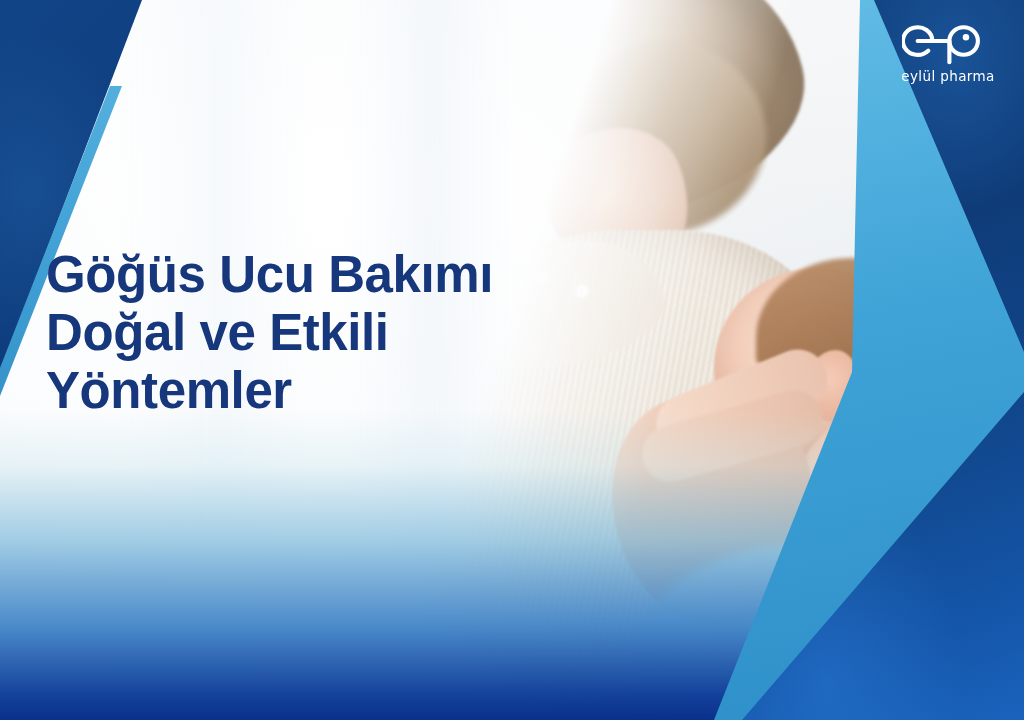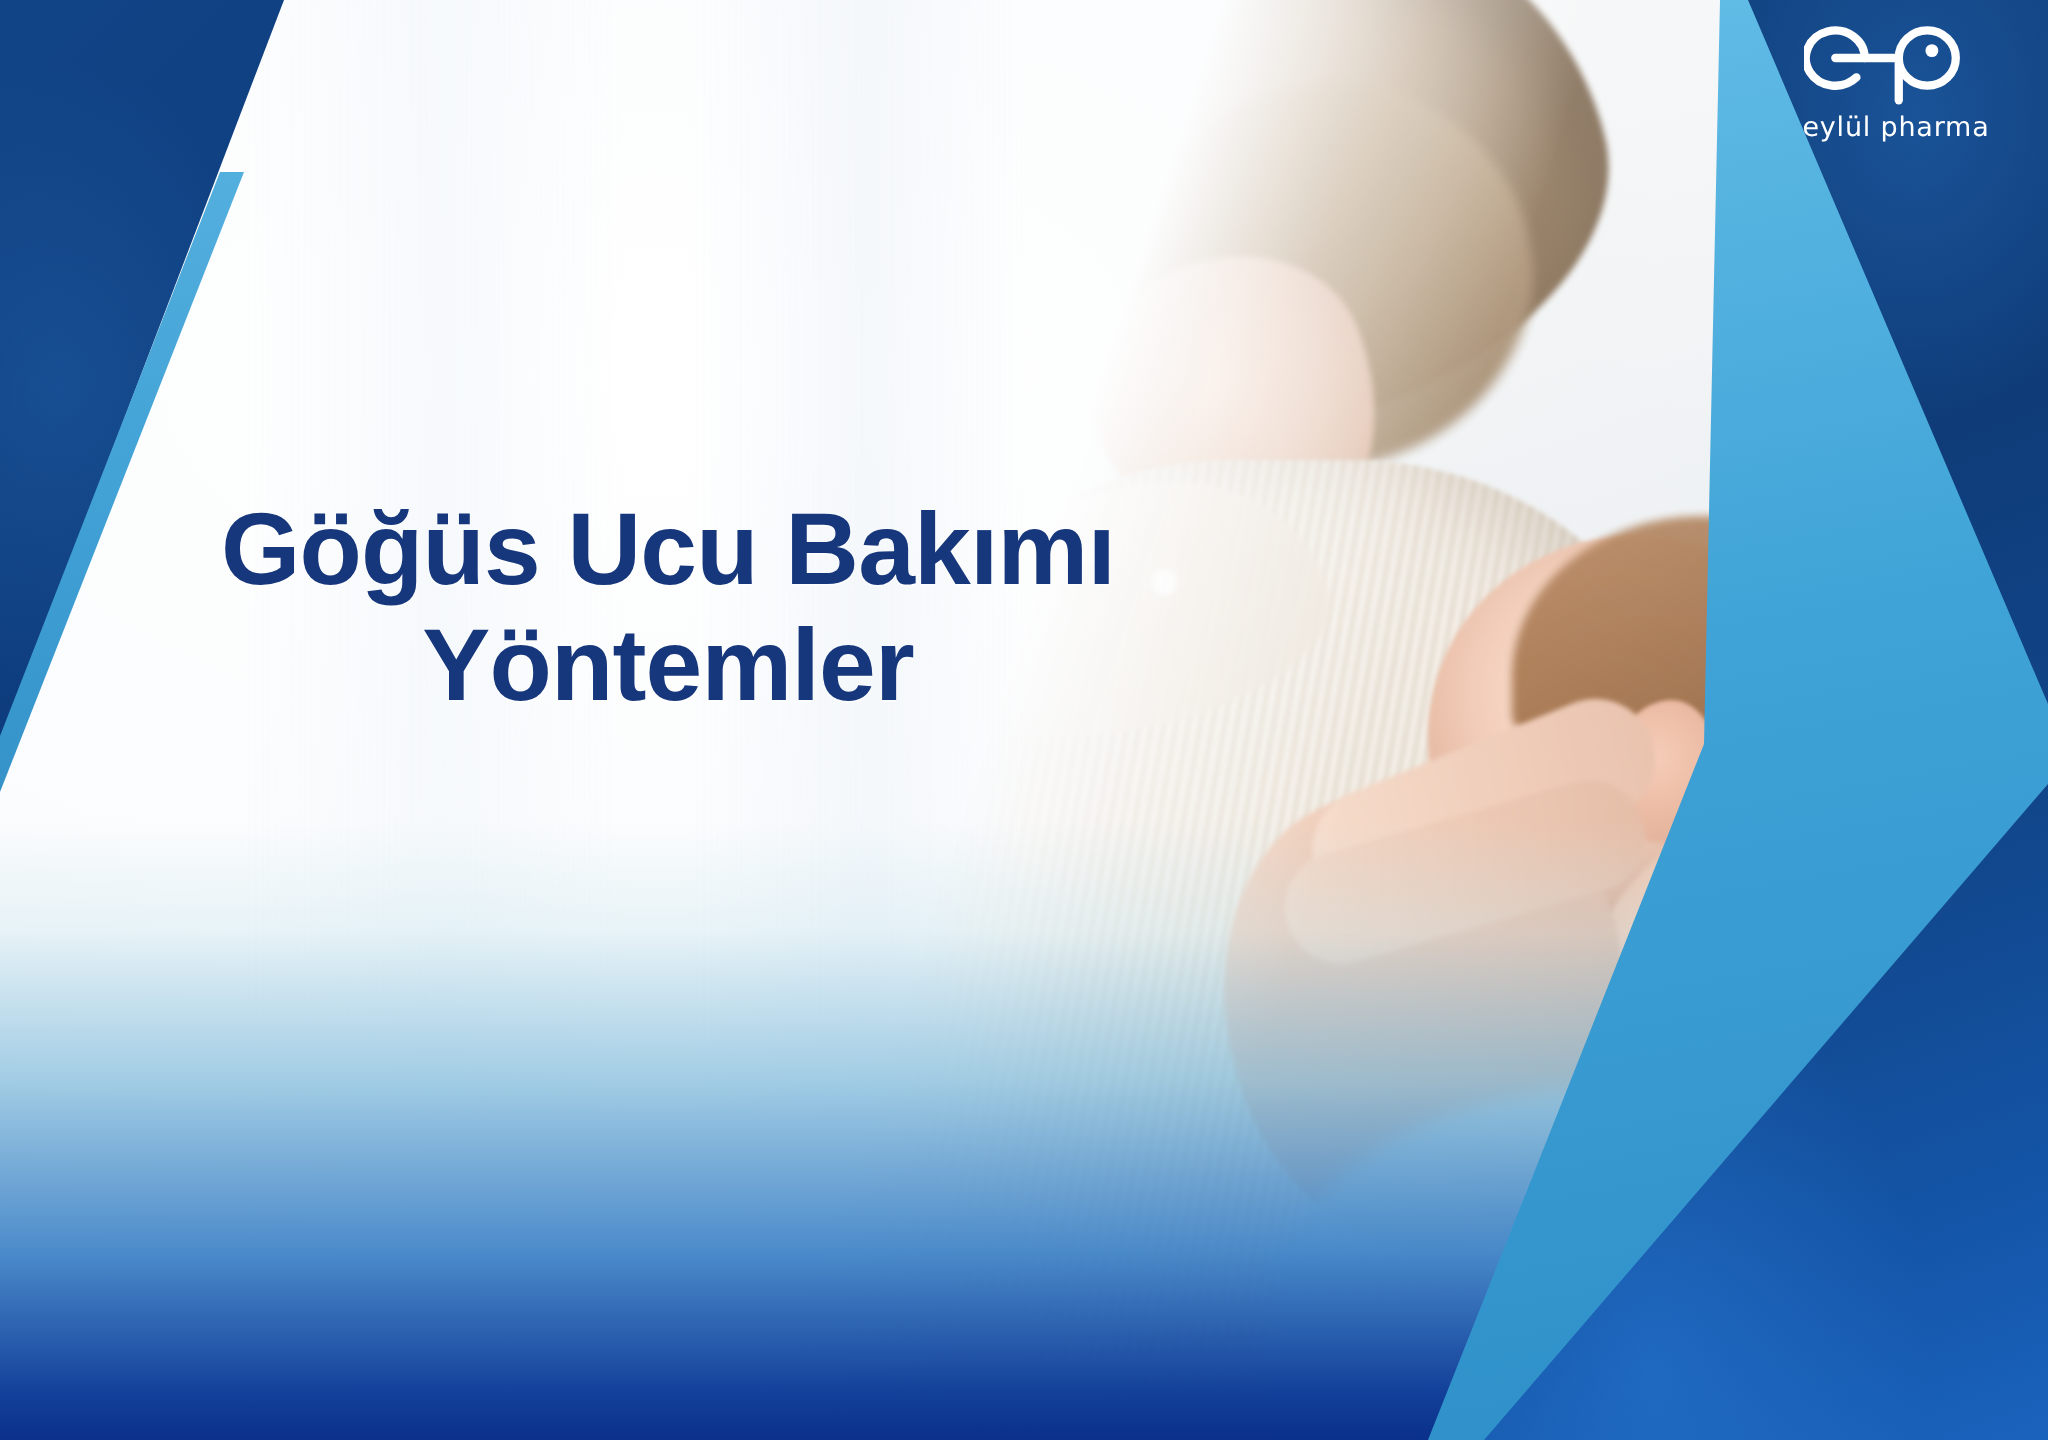--- a/index.html
+++ b/index.html
@@ -190,34 +190,34 @@
     position:absolute;right:0;top:0;width:330px;height:720px;
     background:linear-gradient(170deg,#63bde6 0%,#3fa3d7 45%,#2e8fc8 100%);
     clip-path:polygon(
       166px 0, 180px 0, 330px 352px, 330px 392px,
       48px 720px, 20px 720px, 158px 372px
     );
   }
 
   
   .logo{
-    position:absolute;right:16px;top:4px;width:120px;height:78px;
+    position:absolute;right:16px;top:16px;width:120px;height:78px;
     display:flex;flex-direction:column;align-items:center;justify-content:flex-start;
   }
   .logo-mark{display:block;width:92px;height:50px;}
   .logo-word{
     margin-top:2px;color:#ffffff;font-size:13.5px;letter-spacing:.4px;
     font-family:"DejaVu Sans","Liberation Sans",sans-serif;font-weight:400;
     white-space:nowrap;
   }
 
   
   .headline{
     position:absolute;left:46px;top:212px;width:576px;
-    text-align:center;
+    text-align:left;
     color:#17377c;
     font-weight:700;
     font-size:51px;
     line-height:1.135;
     letter-spacing:-.4px;
     text-shadow:0 1px 0 rgba(255,255,255,.55);
   }
   .headline .ln{display:block;white-space:nowrap;}
 </style>
 </head>
@@ -267,16 +267,17 @@
 
         <path d="M103 52 V98"></path>
       </g>
       <circle cx="139" cy="44" r="7" fill="#ffffff"></circle>
     </svg>
     <div class="logo-word">eylül pharma</div>
   </div>
 
   <h1 class="headline">
     <span class="ln">Göğüs Ucu Bakımı</span>
+    <span class="ln">Doğal ve Etkili</span>
     <span class="ln">Yöntemler</span>
   </h1>
 
 </div>
 
 </body></html>

